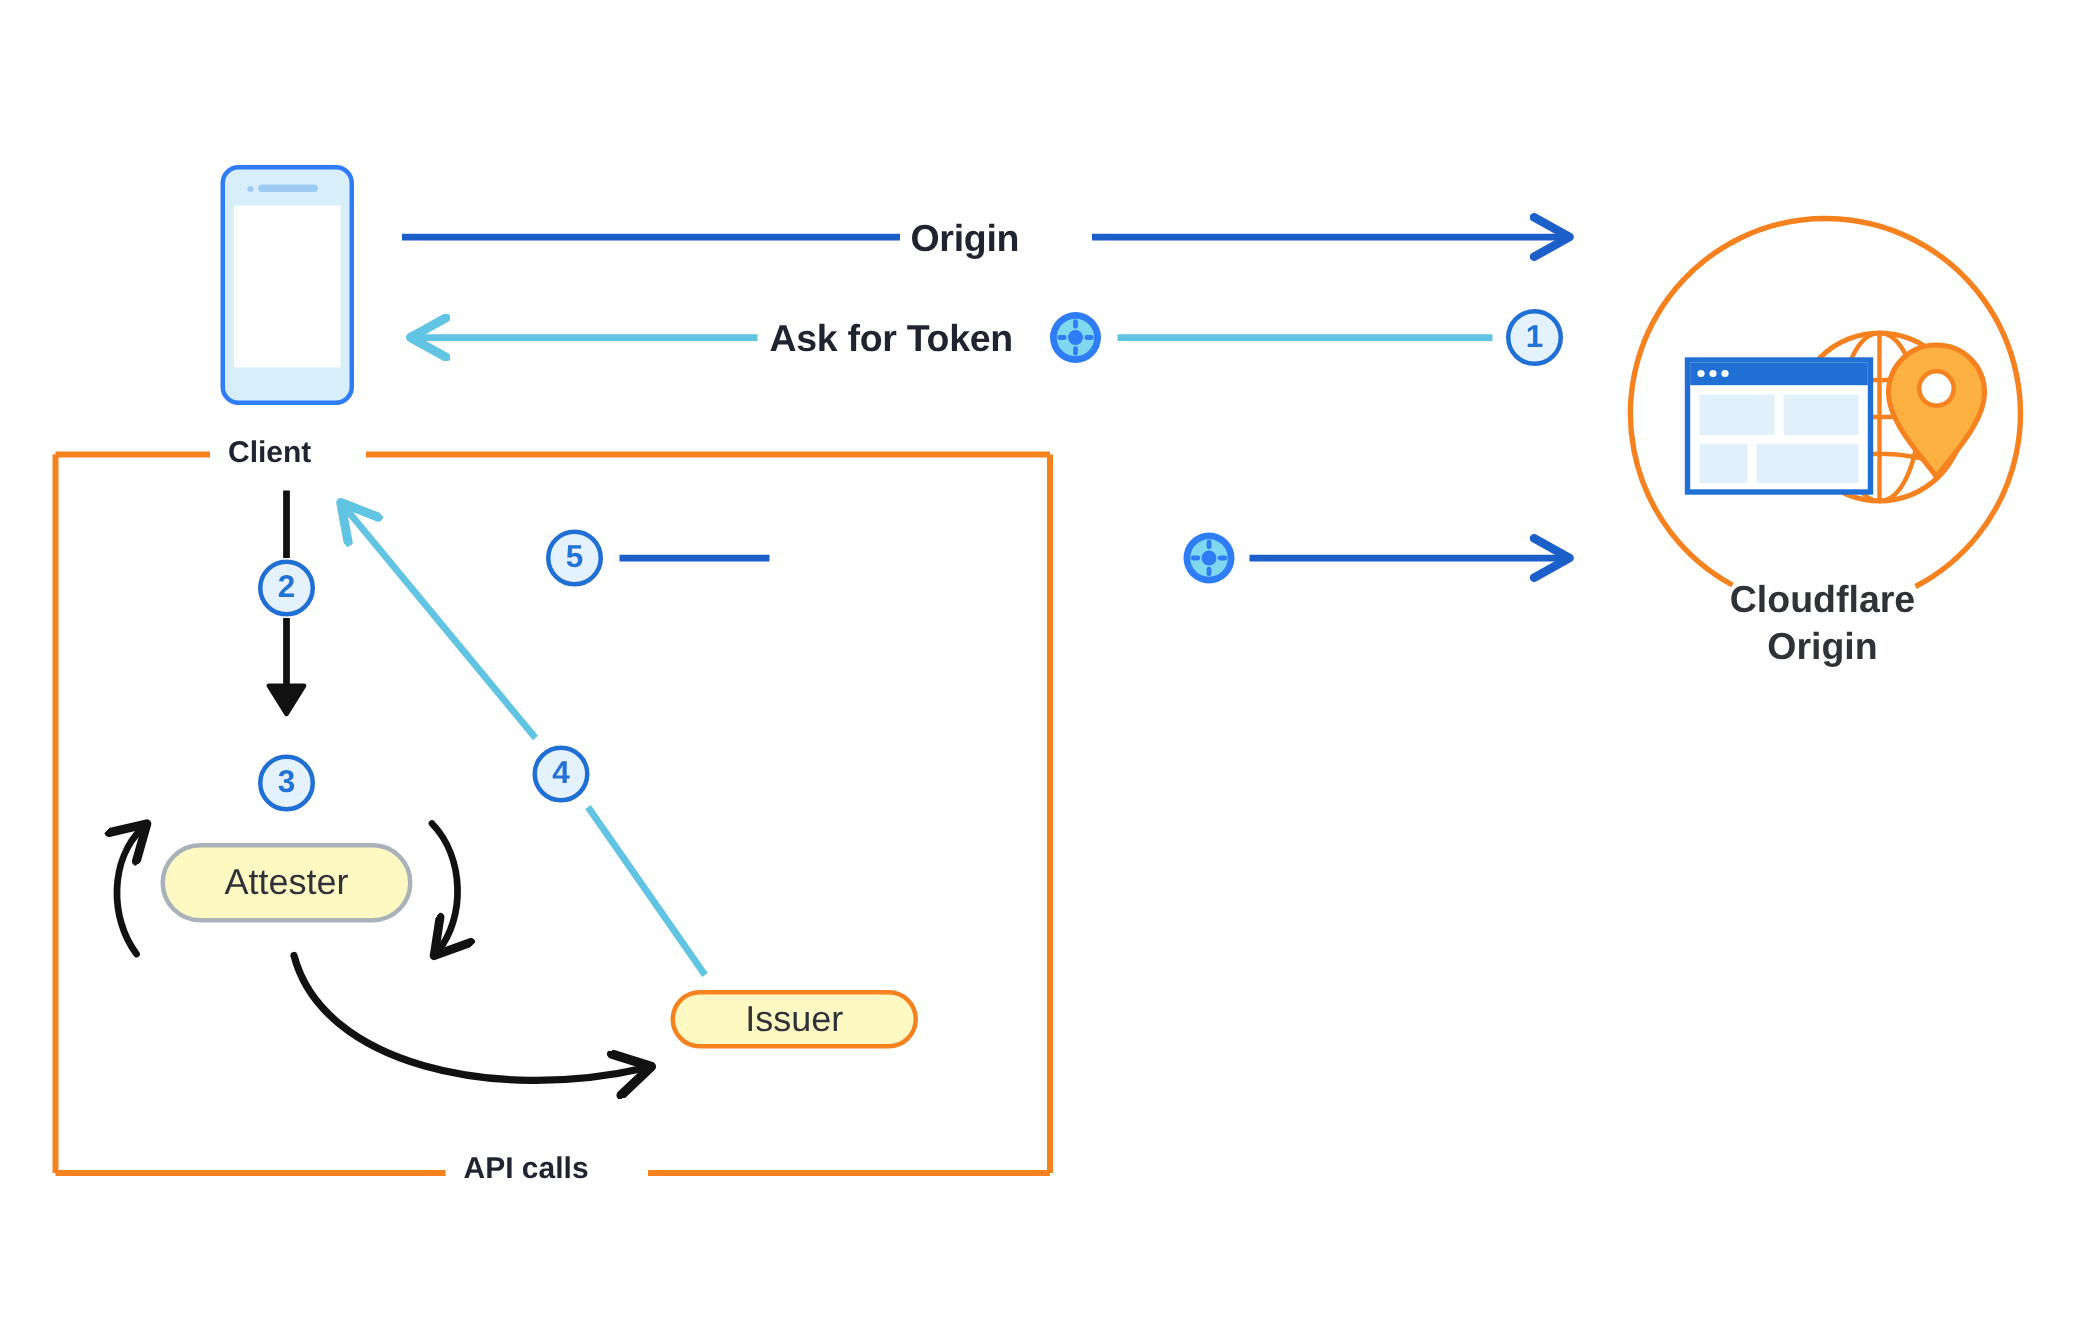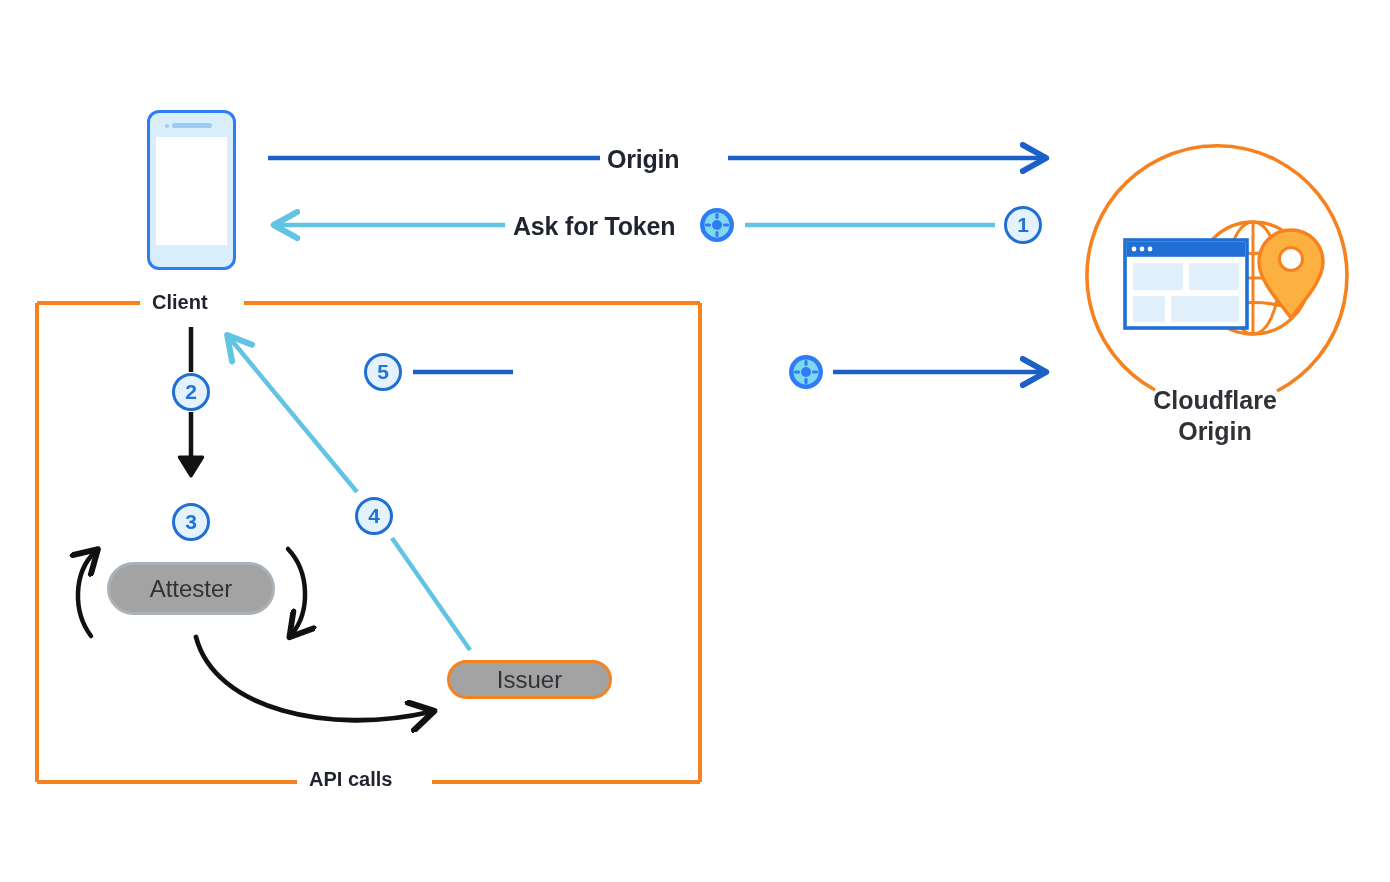--- a/index.html
+++ b/index.html
@@ -55,21 +55,21 @@
     font-size: 21px;
     font-weight: bold;
     color: #2372d6;
     z-index: 6;
   }
 
   
   .pill {
     position: absolute;
     box-sizing: border-box;
-    background: #a3a3a3;
+    background: #fef9c3;
     border-radius: 999px;
     display: flex;
     align-items: center;
     justify-content: center;
     z-index: 5;
   }
   .pill-attester { border: 3px solid #a9b2b8; }
   .pill-issuer   { border: 3px solid #f6821f; }
 
   

